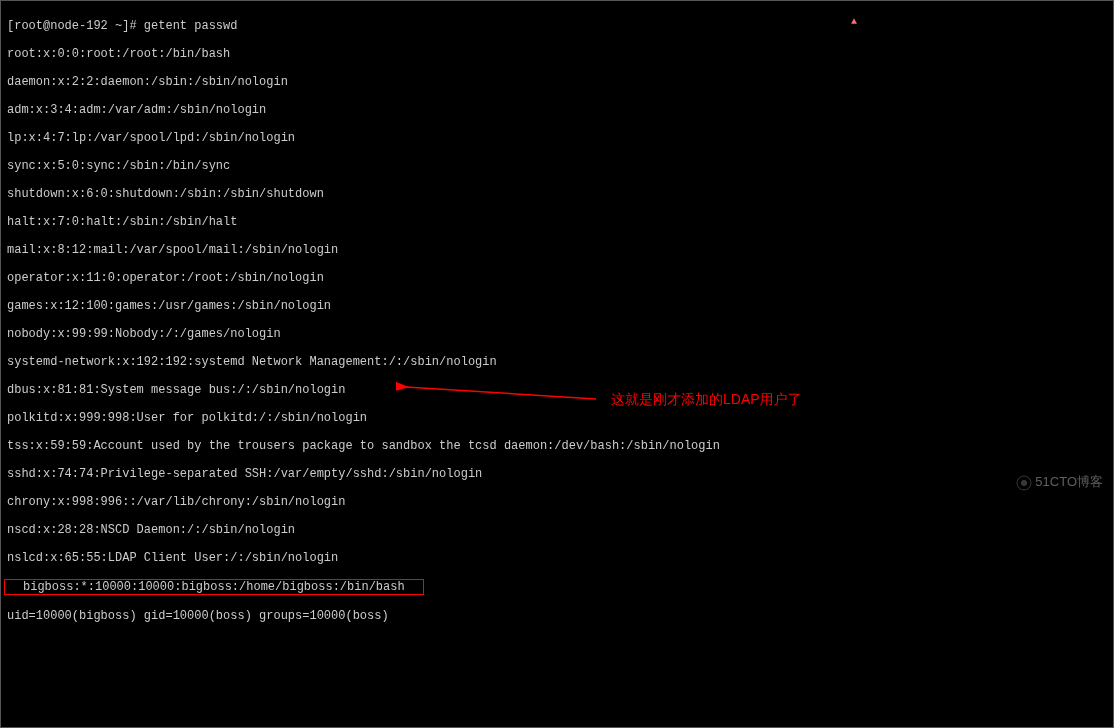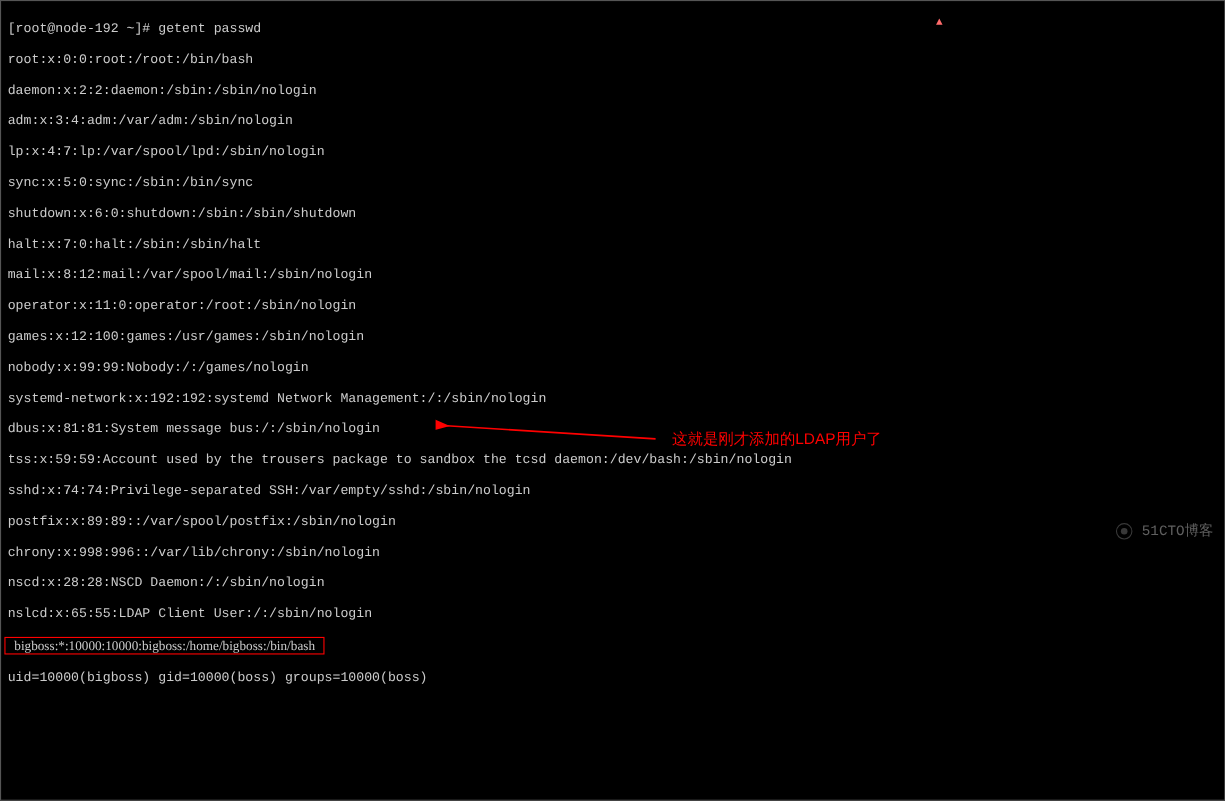--- a/index.html
+++ b/index.html
@@ -18,40 +18,39 @@
   }
   .terminal {
     padding: 4px 6px;
     line-height: 14px;
     white-space: pre;
   }
   .line { display: block; }
   .highlight-box {
     border: 1px solid #ff0000;
     display: inline-block;
-    padding: 0 8px;
+    padding: 0 18px;
     margin-left: -3px;
-    font-family: Liberation Serif, serif;
   }
   .annotation {
     position: absolute;
     color: #ff0000;
     font-family: "Microsoft YaHei", sans-serif;
     font-size: 14px;
   }
   .arrow {
     position: absolute;
     pointer-events: none;
   }
   .watermark {
     position: absolute;
     right: 10px;
     top: 472px;
     color: #888;
-    font-family: Liberation Mono, monospace;
+    font-family: Liberation Sans, sans-serif;
     font-size: 13px;
     opacity: 0.7;
   }
   .cursor-pointer {
     position: absolute;
     left: 850px;
     top: 15px;
     color: #ff6b6b;
     font-size: 10px;
   }
@@ -67,23 +66,23 @@
 <span class="line">lp:x:4:7:lp:/var/spool/lpd:/sbin/nologin</span>
 <span class="line">sync:x:5:0:sync:/sbin:/bin/sync</span>
 <span class="line">shutdown:x:6:0:shutdown:/sbin:/sbin/shutdown</span>
 <span class="line">halt:x:7:0:halt:/sbin:/sbin/halt</span>
 <span class="line">mail:x:8:12:mail:/var/spool/mail:/sbin/nologin</span>
 <span class="line">operator:x:11:0:operator:/root:/sbin/nologin</span>
 <span class="line">games:x:12:100:games:/usr/games:/sbin/nologin</span>
 <span class="line">nobody:x:99:99:Nobody:/:/games/nologin</span>
 <span class="line">systemd-network:x:192:192:systemd Network Management:/:/sbin/nologin</span>
 <span class="line">dbus:x:81:81:System message bus:/:/sbin/nologin</span>
+<span class="line">polkitd:x:999:998:User for polkitd:/:/sbin/nologin</span>
 <span class="line">tss:x:59:59:Account used by the trousers package to sandbox the tcsd daemon:/dev/bash:/sbin/nologin</span>
 <span class="line">sshd:x:74:74:Privilege-separated SSH:/var/empty/sshd:/sbin/nologin</span>
-<span class="line">postfix:x:89:89::/var/spool/postfix:/sbin/nologin</span>
 <span class="line">chrony:x:998:996::/var/lib/chrony:/sbin/nologin</span>
 <span class="line">nscd:x:28:28:NSCD Daemon:/:/sbin/nologin</span>
 <span class="line">nslcd:x:65:55:LDAP Client User:/:/sbin/nologin</span>
 <span class="line"><span class="highlight-box">bigboss:*:10000:10000:bigboss:/home/bigboss:/bin/bash</span></span>
 <span class="line">uid=10000(bigboss) gid=10000(boss) groups=10000(boss)</span>
 
 
 
 
 

